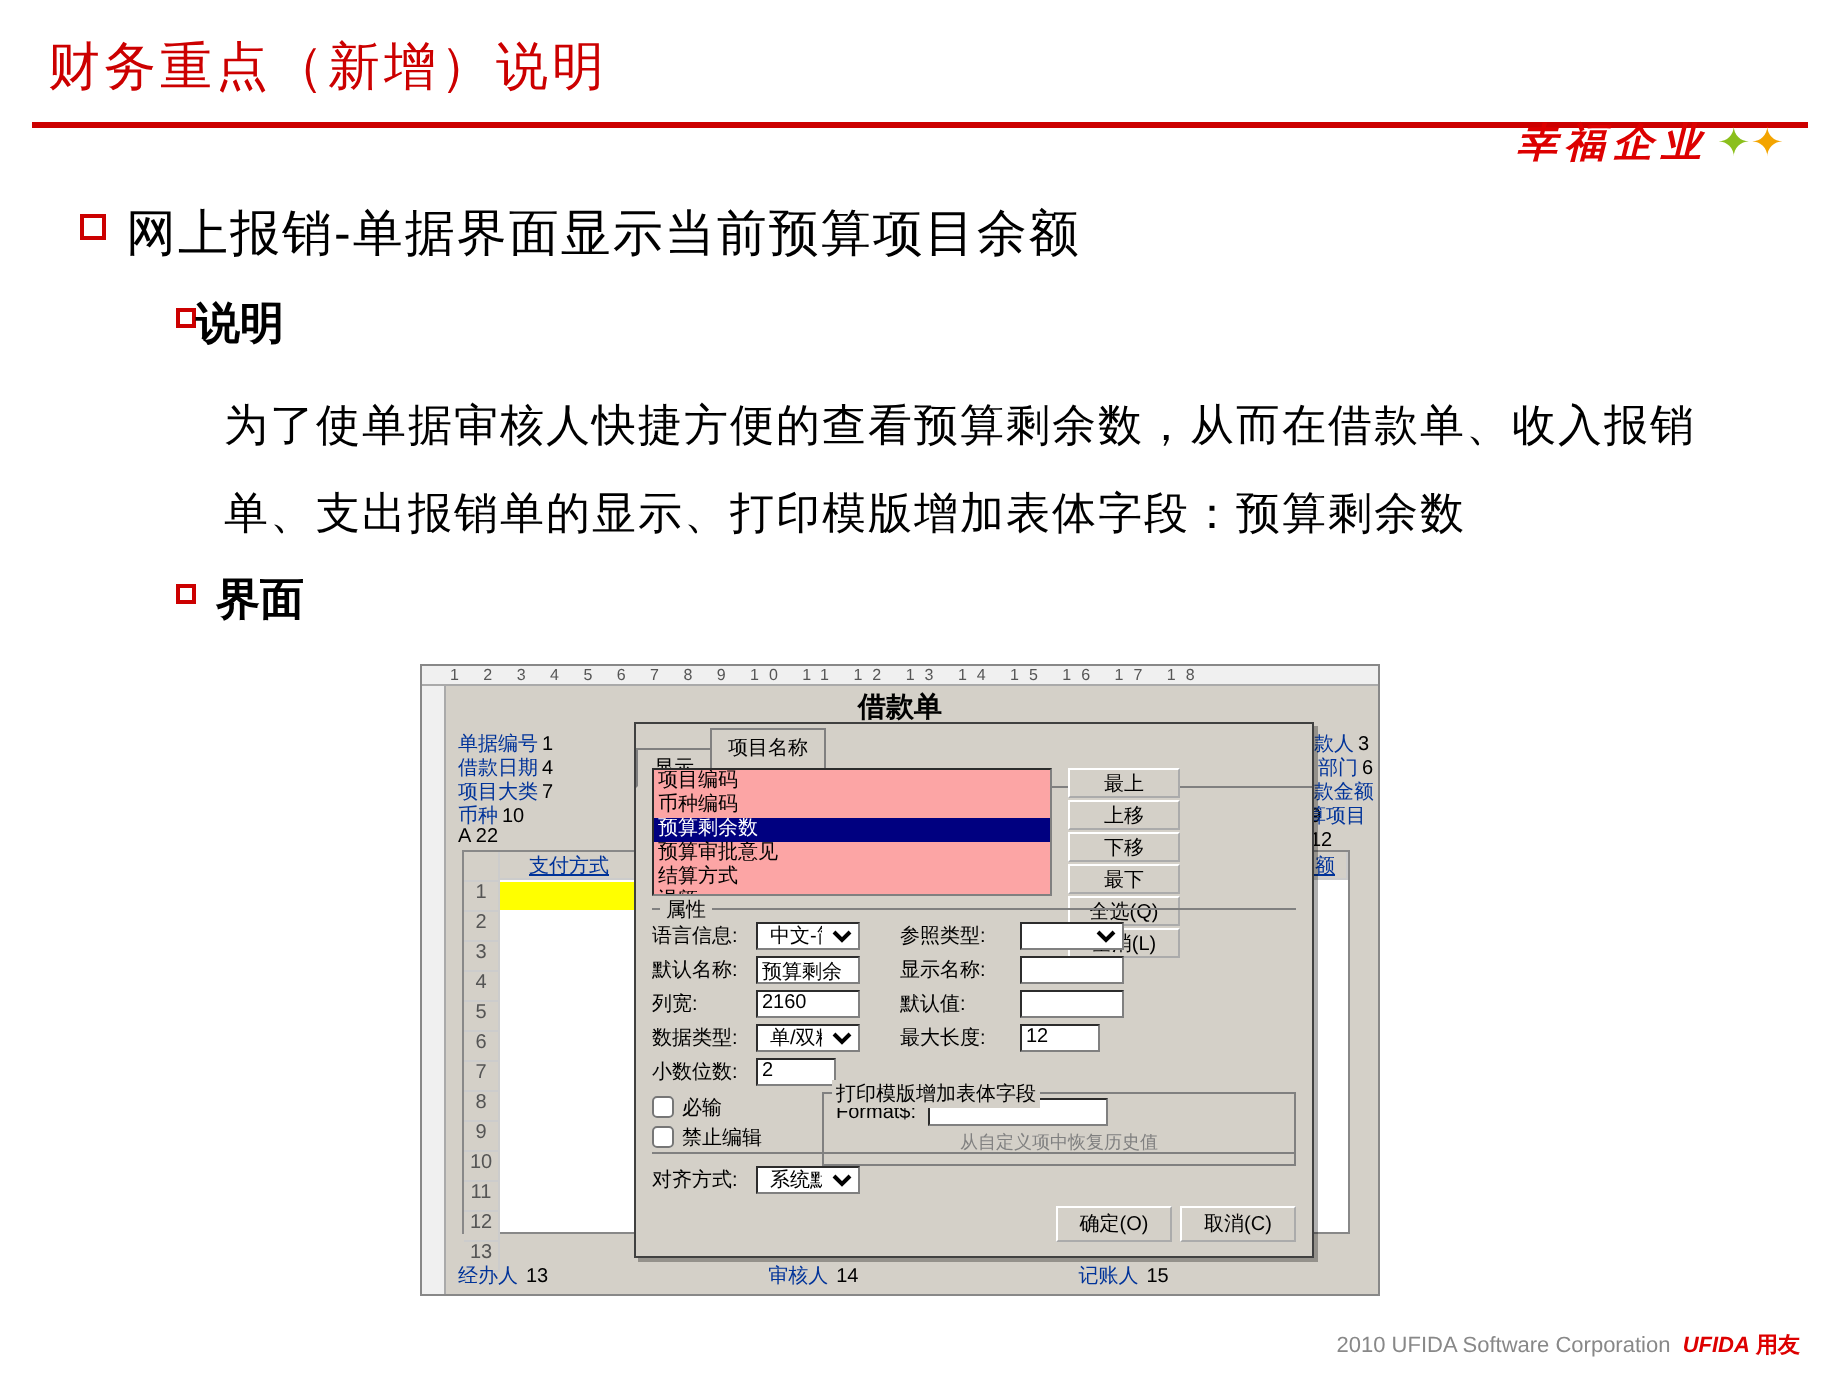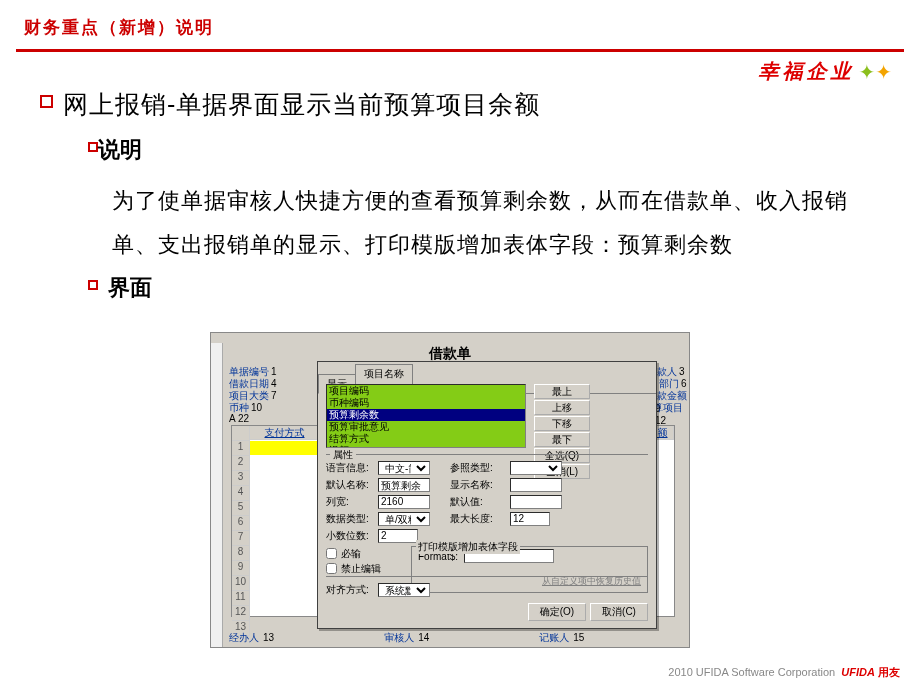--- a/index.html
+++ b/index.html
@@ -6,24 +6,24 @@
     body {
       width: 920px;
       height: 690px;
       background: #fff;
       font-family: "Microsoft YaHei", SimSun, sans-serif;
       position: relative;
       overflow: hidden;
     }
     .slide-title {
       color: #c00;
-      font-size: 17px;
+      font-size: 26px;
       letter-spacing: 2px;
       padding: 16px 0 0 24px;
-      font-weight: bold;
+      font-weight: normal;
     }
     .title-line {
       margin: 10px 16px 0 16px;
       height: 3px;
       background: #c00;
     }
     .logo-corp {
       position: absolute;
       top: 58px;
       right: 28px;
@@ -217,21 +217,21 @@
       border-bottom: 1px solid #d4d0c8;
       margin-bottom: -1px;
       margin-top: 12px;
     }
     .listbox {
       position: absolute;
       left: 8px;
       top: 22px;
       width: 200px;
       height: 64px;
-      background: #84cc16;
+      background: #fca5a5;
       border: 1px inset #808080;
       font-size: 10px;
       overflow: hidden;
     }
     .listbox div { padding: 0 2px; line-height: 12px; }
     .listbox .sel { background: #000080; color: #fff; }
     .btncol {
       position: absolute;
       left: 216px;
       top: 22px;
@@ -358,20 +358,21 @@
   <div class="txt">说明</div>
 </div>
 <div class="desc-text">为了使单据审核人快捷方便的查看预算剩余数，从而在借款单、收入报销单、支出报销单的显示、打印模版增加表体字段：预算剩余数</div>
 
 <div class="bp-int">
   <div class="bullet-sq-sm"></div>
   <div class="txt">界面</div>
 </div>
 
 <div class="app-shot">
+  <div class="ruler-h">1 2 3 4 5 6 7 8 9 10 11 12 13 14 15 16 17 18</div>
   <div class="ruler-v"></div>
   <div class="doc-title">借款单</div>
 
   <div class="form-line" style="left:18px;top:32px">
     <span>单据编号</span><span class="val">1</span>
   </div>
   <div class="form-line" style="left:18px;top:44px">
     <span>借款日期</span><span class="val">4</span>
   </div>
   <div class="form-line" style="left:18px;top:56px">
@@ -491,21 +492,21 @@
               <input type="checkbox" style="">
               <span>禁止编辑</span>
             </div>
         </div>
         <div style="border:1px solid #808080;padding:2px 6px 4px;position:relative;flex:1">
           <div style="position:absolute;top:-7px;left:4px;background:#d4d0c8;padding:0 2px">打印模版增加表体字段</div>
           <div class="prop-row" style="height:14px">
             <label style="width:46px">Format$:</label>
             <input class="field" style="width: 90px;">
           </div>
-          <div style="text-align:right;color:#808080;text-decoration:underline;font-size:9px;margin-top:12px">从自定义项中恢复历史值</div>
+          <div style="text-align:center;color:#808080;font-size:9px;margin-top:2px">从自定义项中恢复历史值</div>
         </div>
       </div>
     </div>
 
     <div class="btm-sec">
       <div class="prop-row">
         <label>对齐方式:</label>
         <select class="field w60"><option>系统默认</option></select>
       </div>
     </div>

